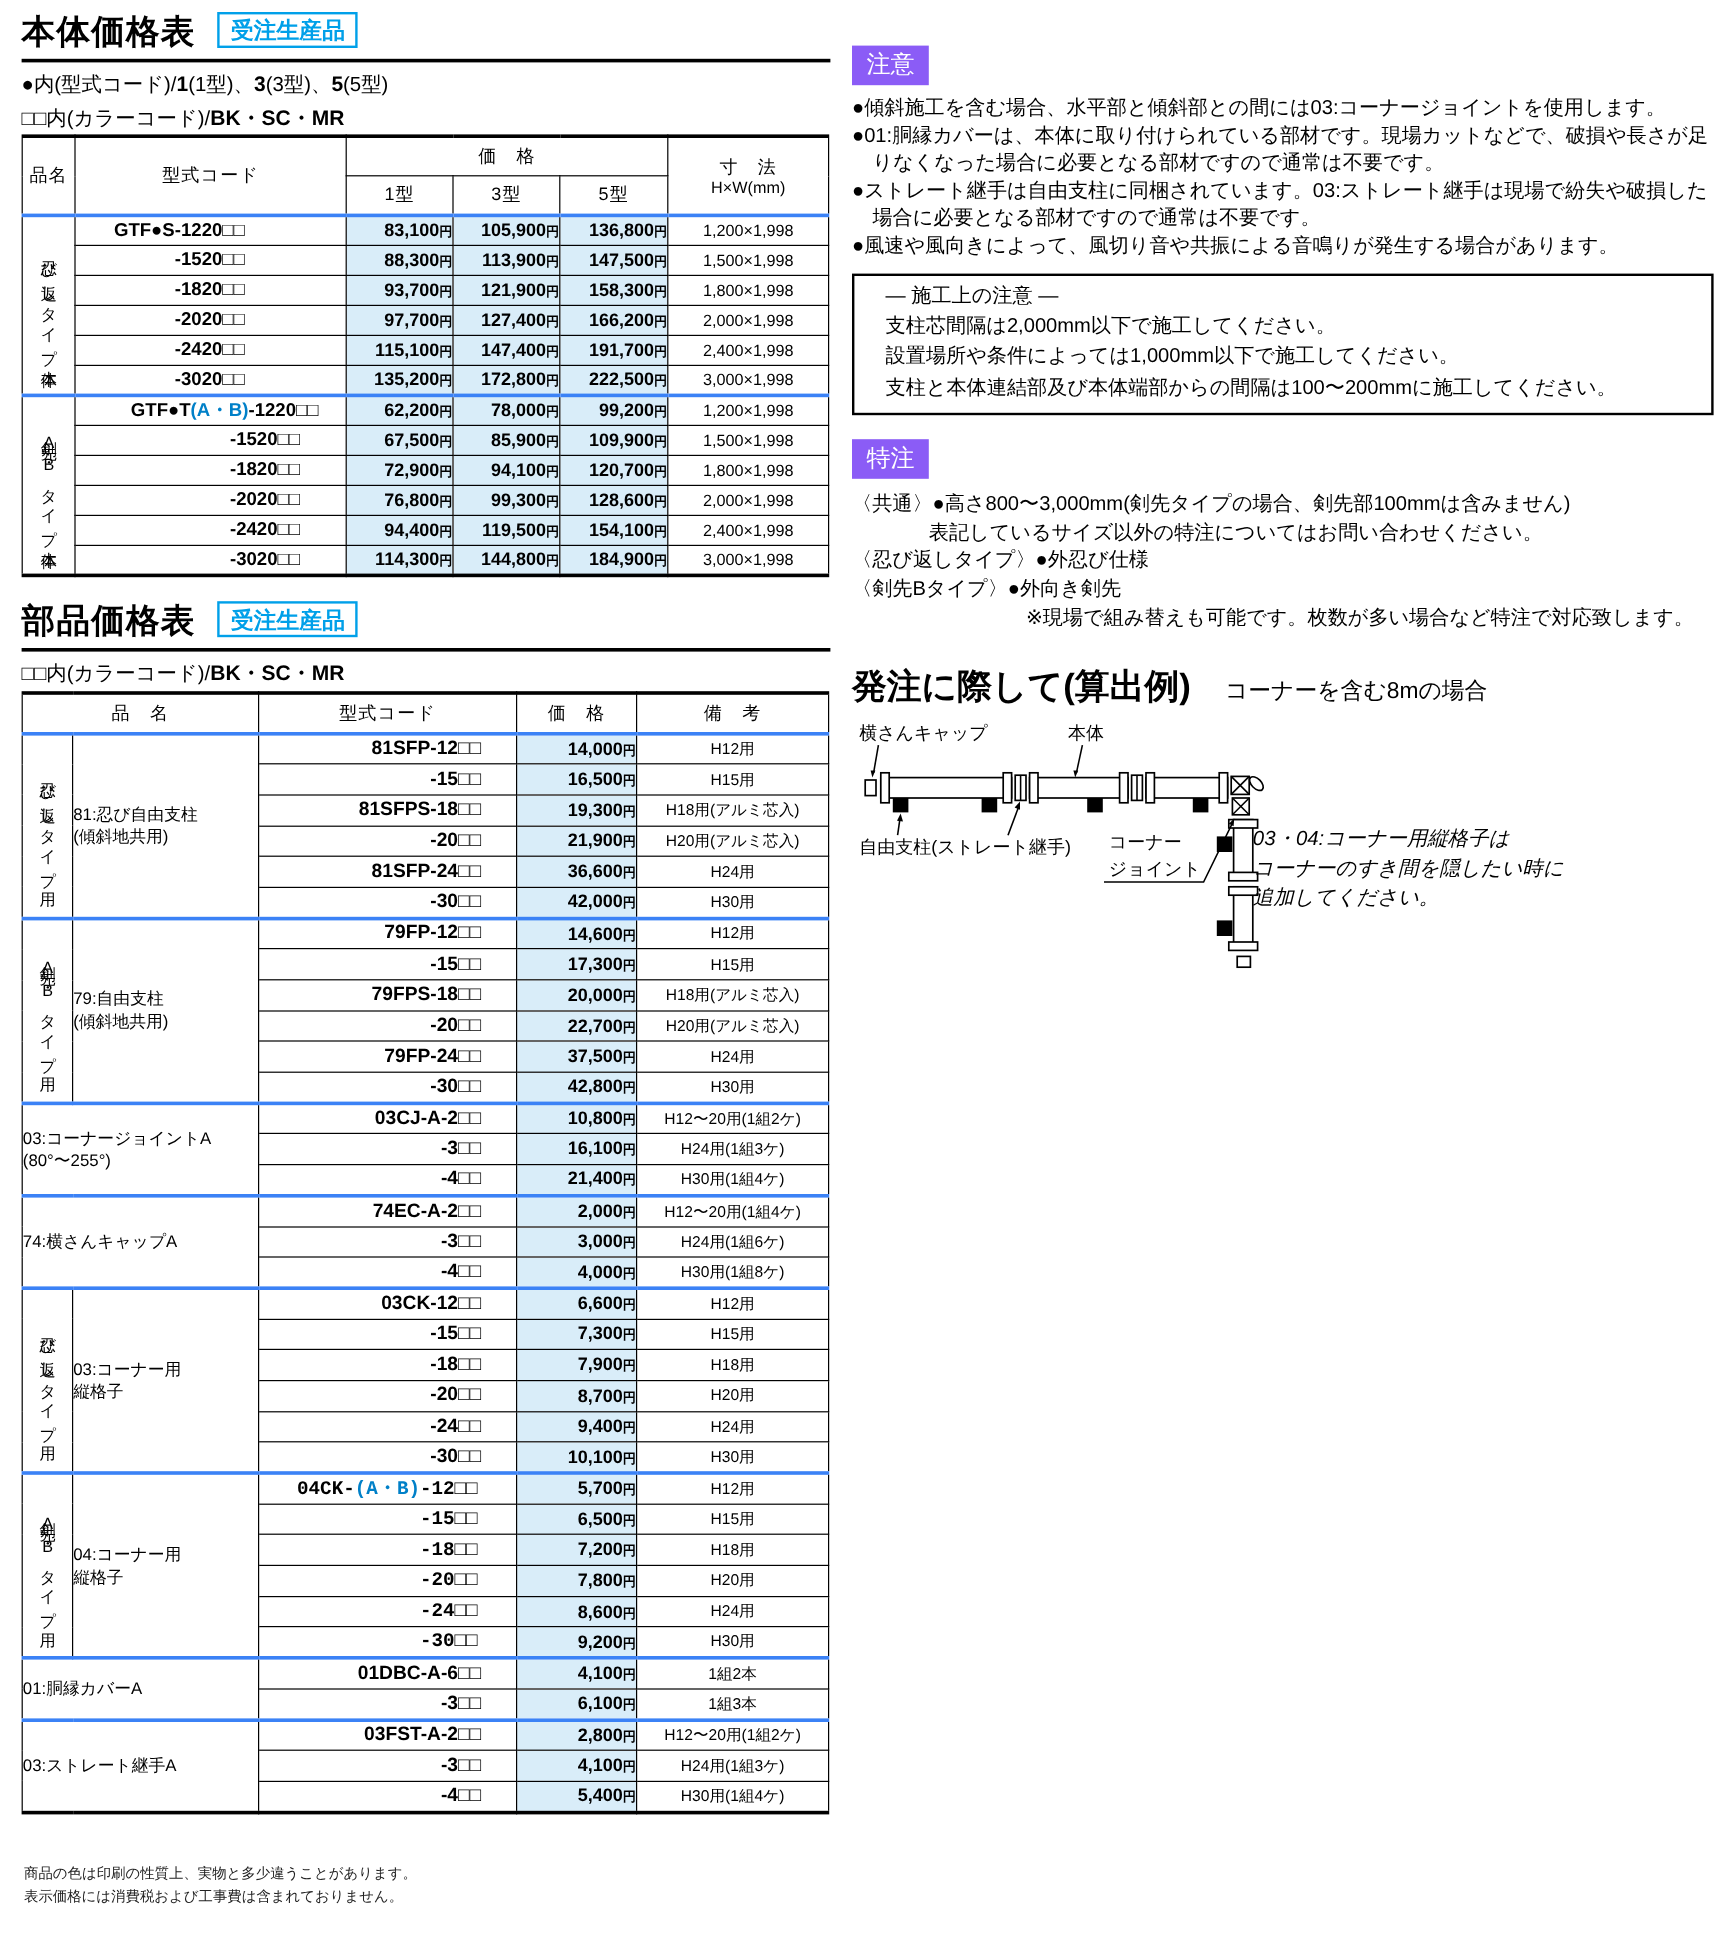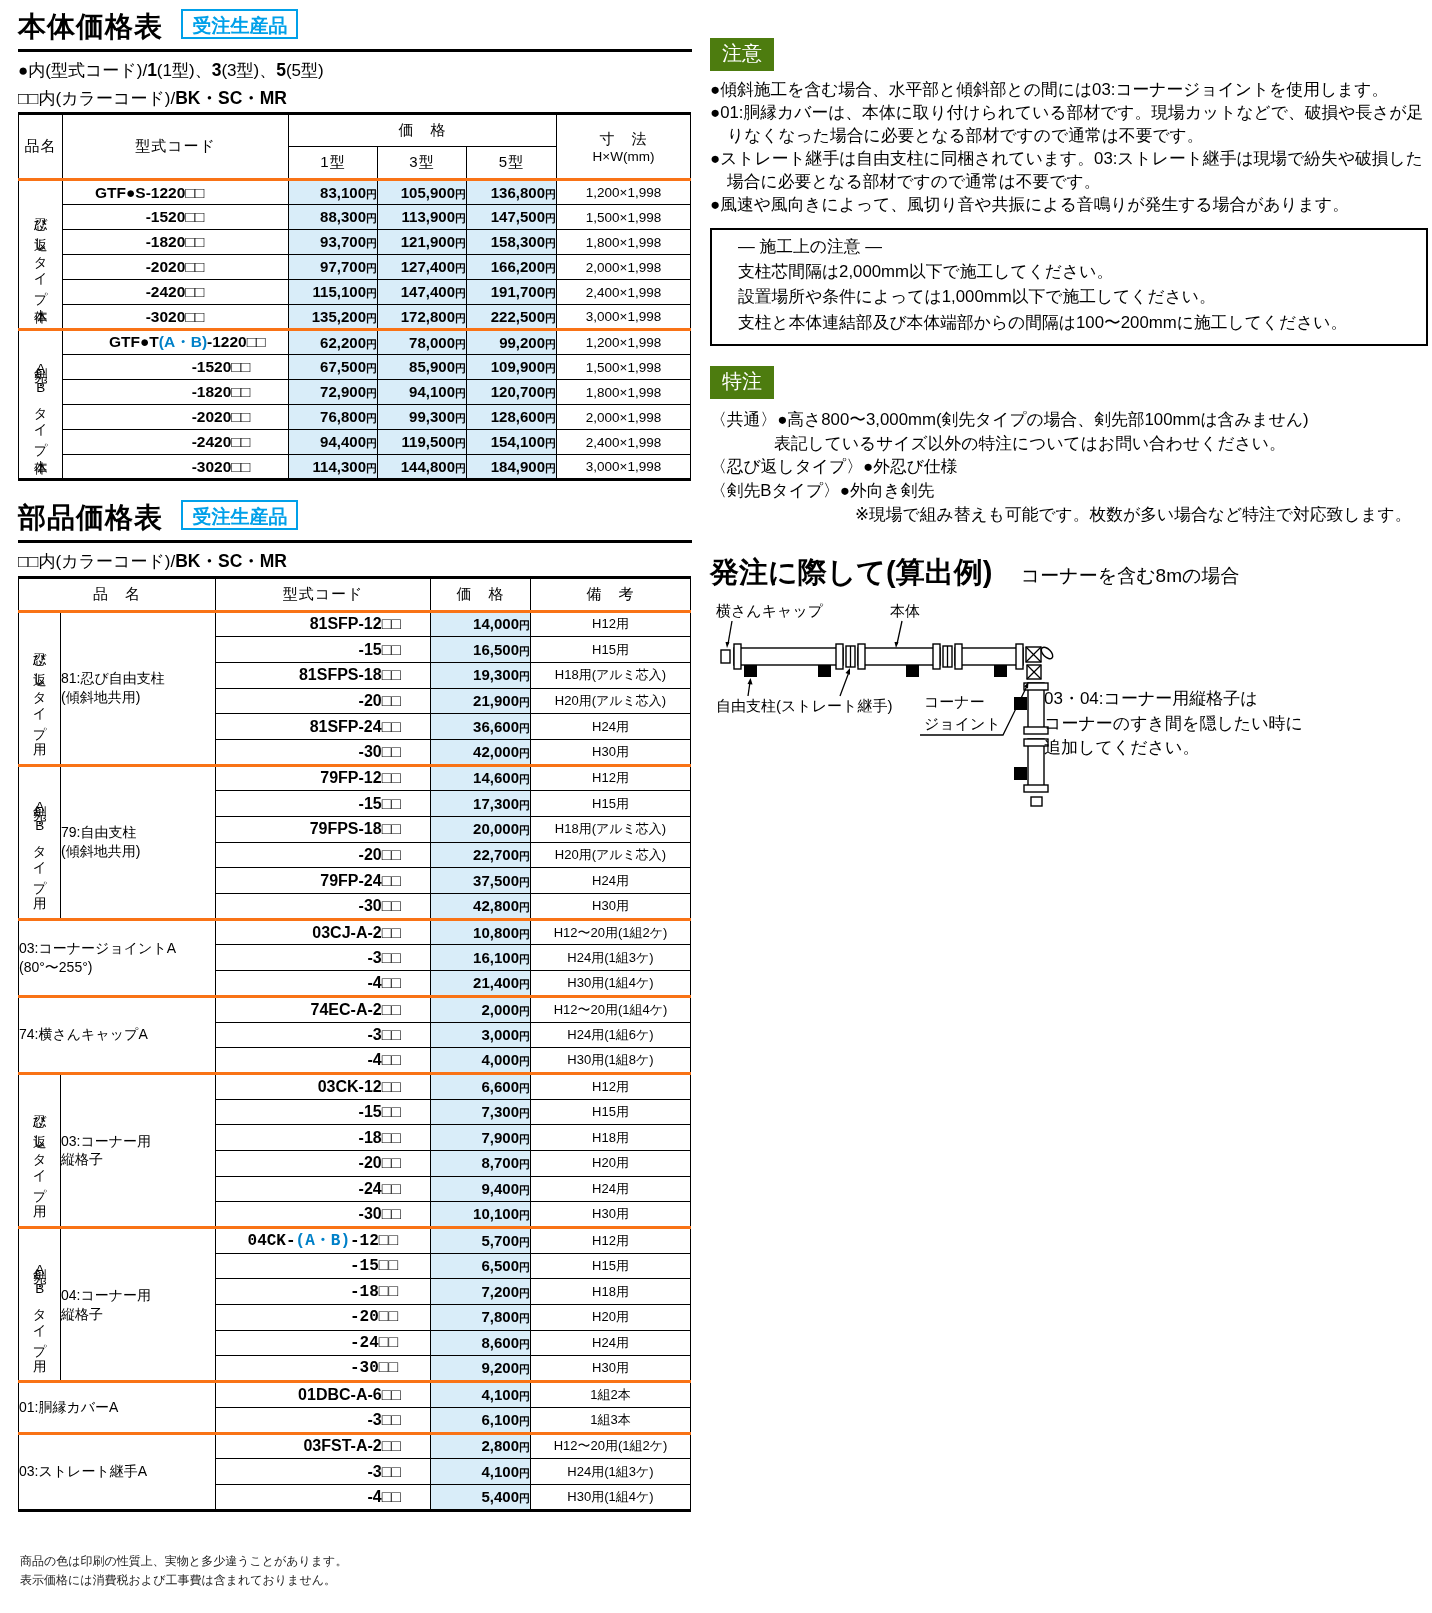--- a/index.html
+++ b/index.html
@@ -15,21 +15,21 @@
   .order-badge { display:inline-block; border:2px solid #00a0e9; color:#00a0e9; font-size:19px;
                  padding:0 9px; height:30px; line-height:29px; margin-left:14px; vertical-align:4px;font-weight:bold; }
   .title-rule { border-top:3px solid #000; height:0; margin:3px 0 5px; }
   .legend { margin:1px 0; font-size:17px; line-height:1.5; }
   .legend .bld { font-weight:bold; font-size:17.5px; }
 
   table.ptable { border-collapse:collapse; table-layout:fixed; width:672px;
                  border-top:3px solid #000; border-bottom:3px solid #000; }
   .ptable th, .ptable td { border:1px solid #000; padding:0; overflow:hidden; }
   .ptable thead th { font-weight:normal; font-size:15px; text-align:center; letter-spacing:1px; }
-  .ptable tr.gstart > td { border-top:3px solid #f97316; }
+  .ptable tr.gstart > td { border-top:3px solid #3b82f6; }
   .main thead tr { height:33px; }
   .main tbody tr { height:25px; }
   .parts thead tr { height:34px; }
   .parts tbody tr { height:25.7px; }
   .szsub { font-size:13.5px; letter-spacing:0; }
   .vcell { vertical-align:middle; }
   .vtext { writing-mode:vertical-rl; text-orientation:upright; margin:0 auto;
            font-size:13.5px; line-height:1; letter-spacing:2px; }
   .code-cell { font-weight:bold; text-align:right; white-space:nowrap; }
   .main .code-cell { font-size:15.5px; }
@@ -40,36 +40,36 @@
   .price-cell { background:#d9edf9; font-weight:bold; text-align:right; padding-right:6px;
                 font-size:15px; white-space:nowrap; }
   .yen { font-size:11px; }
   .size-cell { text-align:center; font-size:13.5px; }
   .note-cell { text-align:center; font-size:13px; }
   .namecell { font-size:14px; padding-left:5px; line-height:1.35; vertical-align:middle; }
   .namecell div { margin:0; }
 
   
   .right-col { position:absolute; left:710px; top:38px; width:720px; }
-  .badge-gray { display:inline-block; background:#4d7c0f; color:#fff; font-size:20px;
+  .badge-gray { display:inline-block; background:#8b5cf6; color:#fff; font-size:20px;
                 padding:2px 12px 4px; }
   #notice-list { margin-top:7px; }
   .bullet-item { margin:0; padding-left:17px; text-indent:-17px; font-size:16.8px; line-height:1.37; }
   .notice-box { border:2px solid #000; margin:12px 2px 20px 0; padding:4px 10px 9px 26px; }
   .box-title { margin:0; font-size:16.8px; line-height:1.5; }
   .box-line { margin:0; font-size:16.8px; line-height:1.5; }
   #tokuchu-lines { margin-top:9px; }
   .tk-line { margin:0; font-size:16.8px; line-height:1.42; }
   .tk-line.ind1 { padding-left:64px; }
   .tk-line.ind2 { padding-left:145px; }
   .order-title-row { margin-top:26px; white-space:nowrap; }
   h2.order-title { display:inline-block; font-size:29px; margin:0; font-weight:bold; }
   .order-sub { font-size:19px; margin-left:24px; }
   .diagram { position:relative; height:225px; margin-top:8px; }
-  .corner-note { position:absolute; left:334px; top:86px; }
+  .corner-note { position:absolute; left:334px; top:86px;font-style:italic; }
   .cnote-line { margin:0; font-size:17px; line-height:1.45; }
   svg text { font-size:15px; fill:#000; }
   .ln { stroke:#000; stroke-width:1.3; fill:none; }
   .bx { fill:#fff; stroke:#000; stroke-width:1.4; }
   .bk { fill:#000; stroke:none; }
 
   .footer-notes { position:absolute; left:20px; top:1552px; }
   .foot-line { margin:0; font-size:12px; line-height:1.55; color:#222; }
 </style>
 </head>

